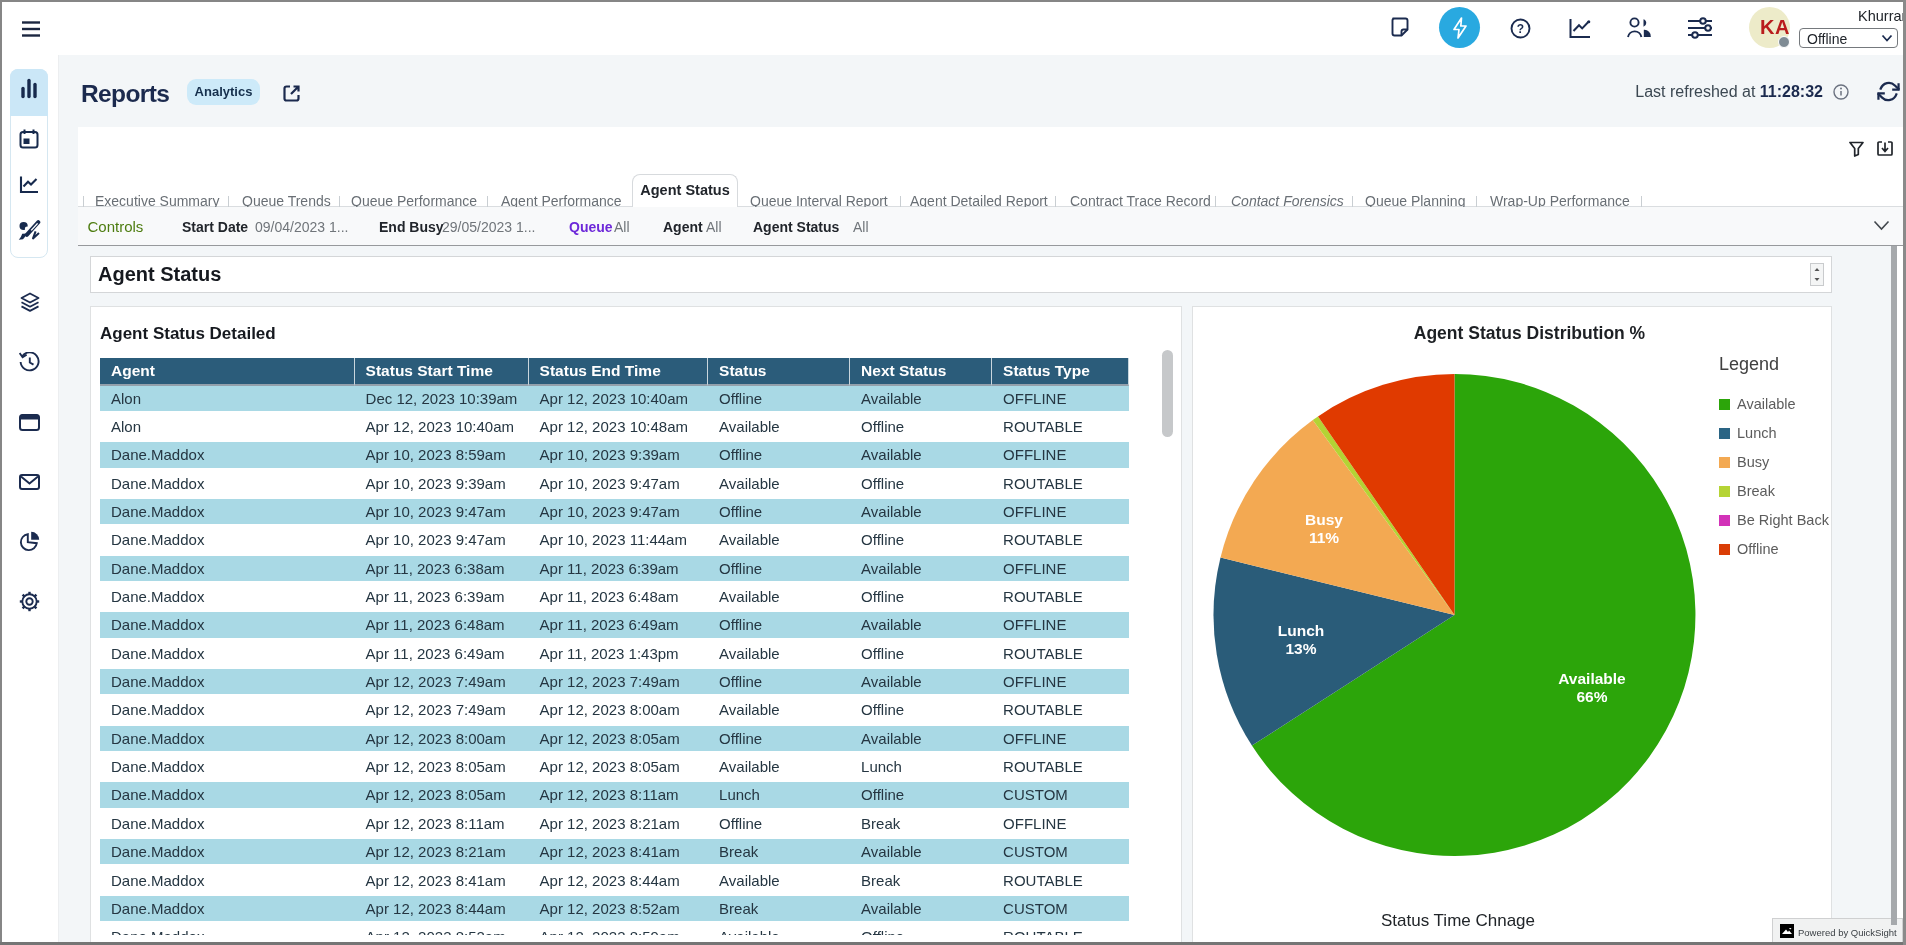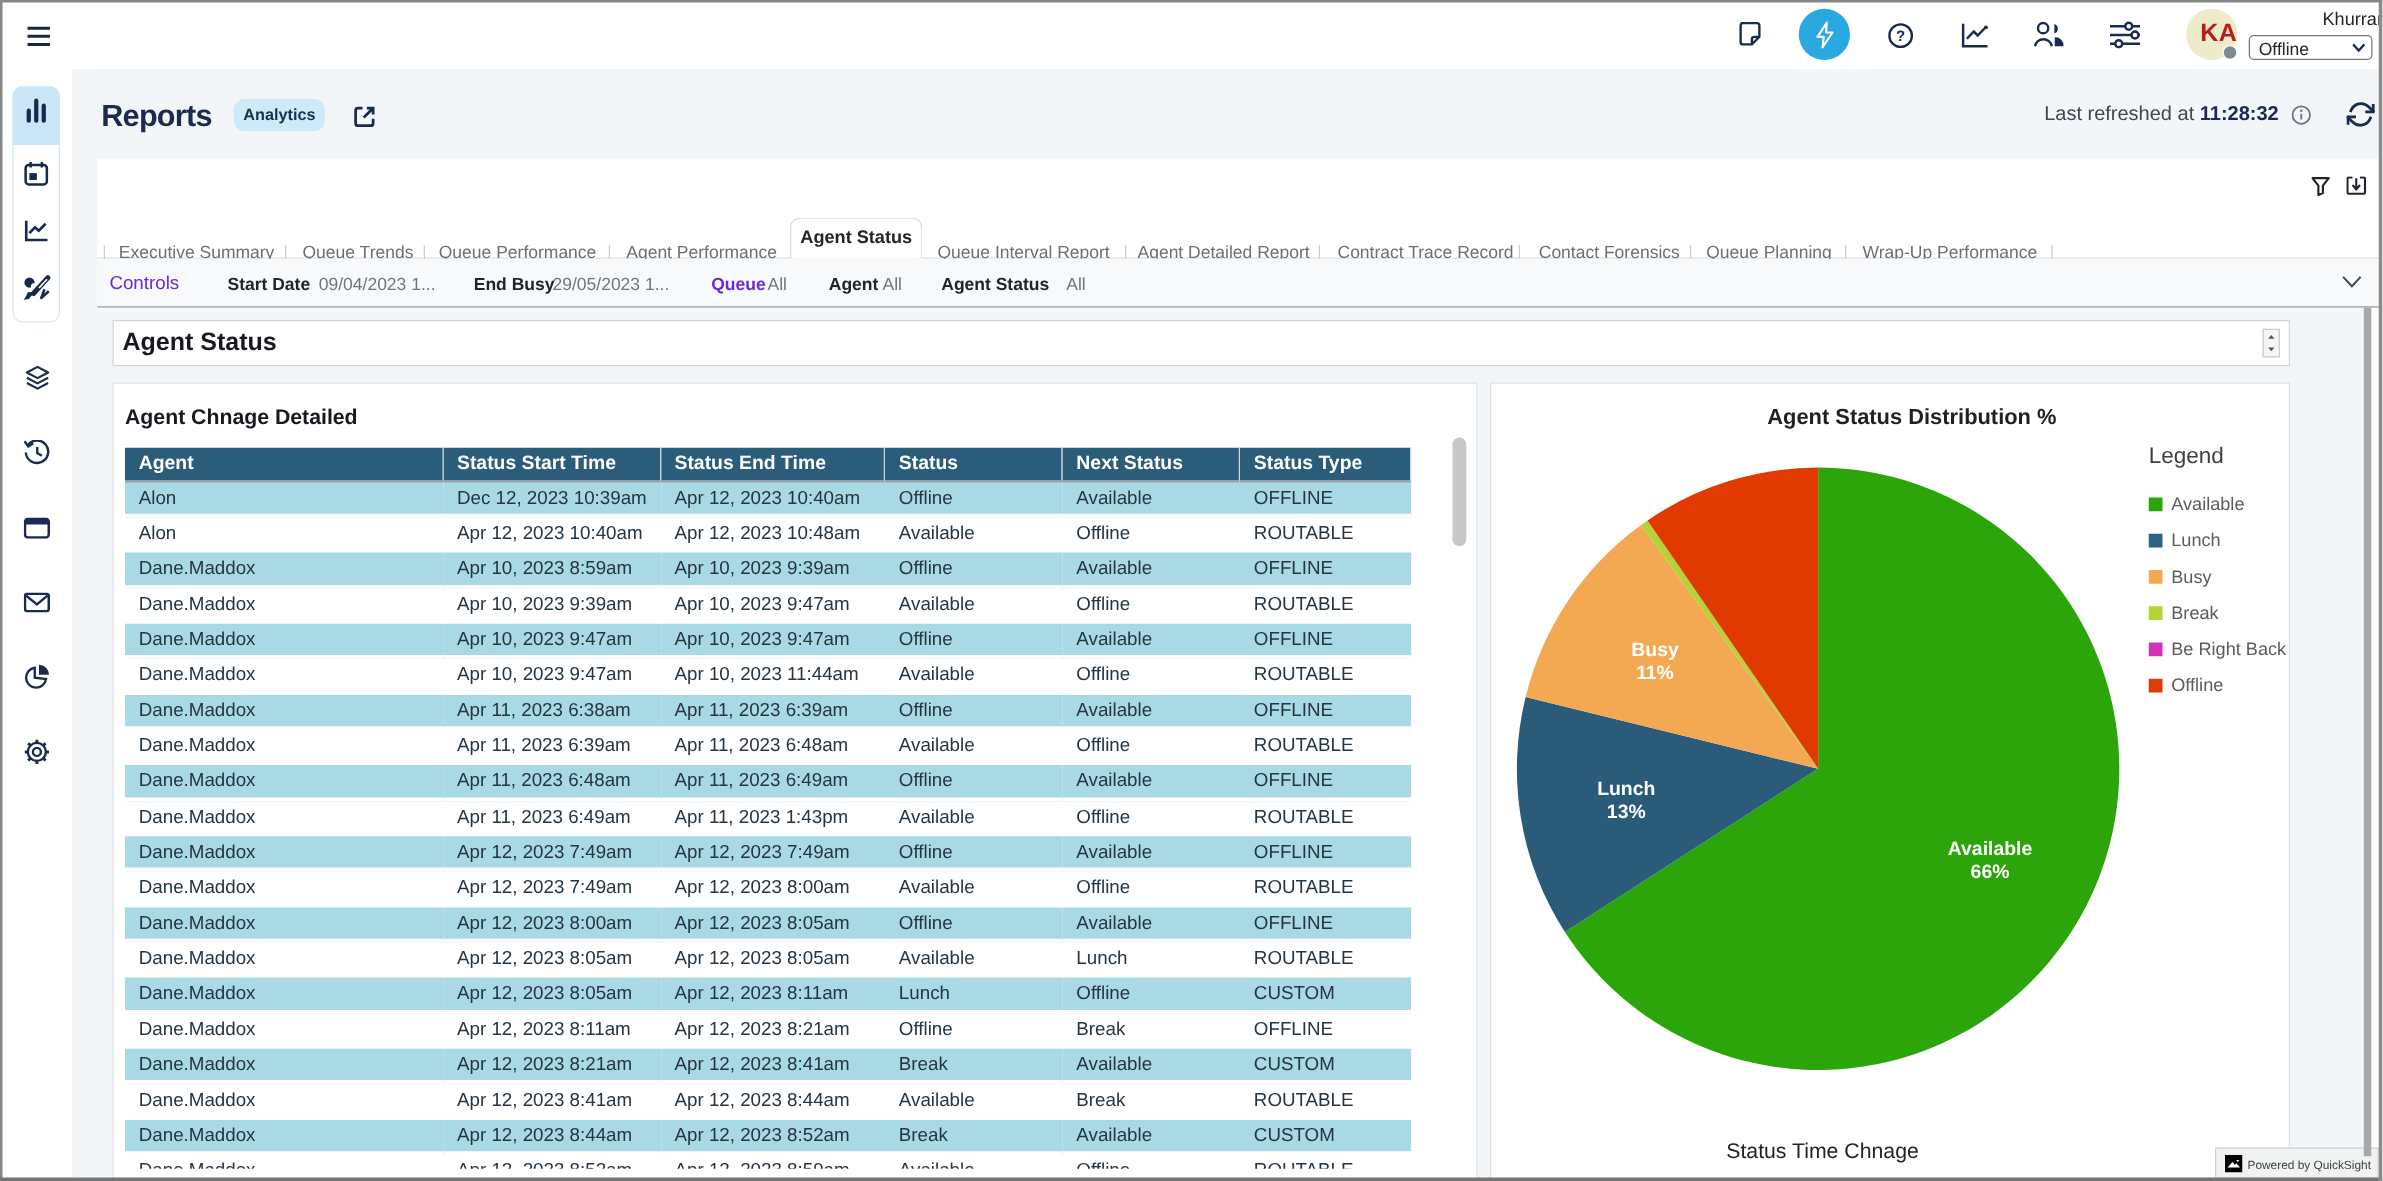--- a/index.html
+++ b/index.html
@@ -175,31 +175,31 @@
   <span class="abs" style="left:261px; top:8.5px; width:1px; height:15px; background:#c9ced2;"></span>
   <span class="abs" style="left:273px; top:6px;">Queue Performance</span>
   <span class="abs" style="left:409px; top:8.5px; width:1px; height:15px; background:#c9ced2;"></span>
   <span class="abs" style="left:423px; top:6px;">Agent Performance</span>
   <span class="abs" style="left:672px; top:6px;">Queue Interval Report</span>
   <span class="abs" style="left:822px; top:8.5px; width:1px; height:15px; background:#c9ced2;"></span>
   <span class="abs" style="left:832px; top:6px;">Agent Detailed Report</span>
   <span class="abs" style="left:977px; top:8.5px; width:1px; height:15px; background:#c9ced2;"></span>
   <span class="abs" style="left:992px; top:6px;">Contract Trace Record</span>
   <span class="abs" style="left:1137px; top:8.5px; width:1px; height:15px; background:#c9ced2;"></span>
-  <span class="abs" style="left:1153px; top:6px;">Contact Forensics</span>
+  <span class="abs" style="left:1153px; top:6px;font-style:italic;">Contact Forensics</span>
   <span class="abs" style="left:1274px; top:8.5px; width:1px; height:15px; background:#c9ced2;"></span>
   <span class="abs" style="left:1287px; top:6px;">Queue Planning</span>
   <span class="abs" style="left:1398px; top:8.5px; width:1px; height:15px; background:#c9ced2;"></span>
   <span class="abs" style="left:1412px; top:6px;">Wrap-Up Performance</span>
   <span class="abs" style="left:1563px; top:8.5px; width:1px; height:15px; background:#c9ced2;"></span>
 </div>
 <div class="abs" style="left:632px; top:174px; width:106px; height:33px; background:#fff; border:1px solid #d7dadd; border-bottom:none; border-radius:8px 8px 0 0; text-align:center; line-height:31px; font-size:14.5px; font-weight:bold; color:#21252b;">Agent Status</div>
 
 <div class="abs" style="left:78px; top:207px; width:1825px; height:39px; background:#f8f9fa; border-bottom:1px solid #97999c;">
-  <span class="abs" style="left:9.5px; top:11px; font-size:15px; color:#6d28d9;">Controls</span>
+  <span class="abs" style="left:9.5px; top:11px; font-size:15px; color:#4d7c0f;">Controls</span>
   <span class="abs" style="left:104px; top:12px; font-size:14px; font-weight:bold; color:#21252b;">Start Date</span>
   <span class="abs" style="left:177px; top:12px; font-size:14px; color:#70757a;">09/04/2023 1...</span>
   <span class="abs" style="left:301px; top:12px; font-size:14px; font-weight:bold; color:#21252b;">End Busy</span>
   <span class="abs" style="left:364px; top:12px; font-size:14px; color:#70757a;">29/05/2023 1...</span>
   <span class="abs" style="left:491px; top:12px; font-size:14px; font-weight:bold; color:#6d28d9;">Queue</span>
   <span class="abs" style="left:536px; top:12px; font-size:14px; color:#70757a;">All</span>
   <span class="abs" style="left:585px; top:12px; font-size:14px; font-weight:bold; color:#21252b;">Agent</span>
   <span class="abs" style="left:628px; top:12px; font-size:14px; color:#70757a;">All</span>
   <span class="abs" style="left:675px; top:12px; font-size:14px; font-weight:bold; color:#21252b;">Agent Status</span>
   <span class="abs" style="left:775px; top:12px; font-size:14px; color:#70757a;">All</span>
@@ -212,21 +212,21 @@
   <span class="abs" style="left:7px; top:6px; font-size:20px; font-weight:bold; color:#16191f;">Agent Status</span>
   <div class="abs" style="right:7px; top:6px; width:14px; height:23px; border:1px solid #c9cbcd; background:#f4f5f5;">
     <svg width="12" height="21" viewBox="0 0 12 21">
         <path d="M6 4 L8.5 7 H3.5 Z" fill="#555"></path>
         <path d="M6 17 L3.5 14 H8.5 Z" fill="#555"></path>
       </svg>
   </div>
 </div>
 
 <div class="abs" style="left:90px; top:306px; width:1092px; height:639px; background:#fff; border:1px solid #dfe1e2;">
-  <div class="abs" style="left:9px; top:17px; font-size:17px; font-weight:bold; color:#16191f;">Agent Chnage Detailed</div>
+  <div class="abs" style="left:9px; top:17px; font-size:17px; font-weight:bold; color:#16191f;">Agent Status Detailed</div>
   <div style="position:absolute; left:9px; top:51px; width:1029px; height:576.5px; overflow:hidden;">
   <table style="border-collapse:separate; border-spacing:0; table-layout:fixed; width:1029px; font-size:15px; color:#253642;">
     <colgroup>
           <col style="width:254.6px">
           <col style="width:174px">
           <col style="width:179.5px">
           <col style="width:142px">
           <col style="width:142px">
           <col style="width:137px">
         </colgroup>

